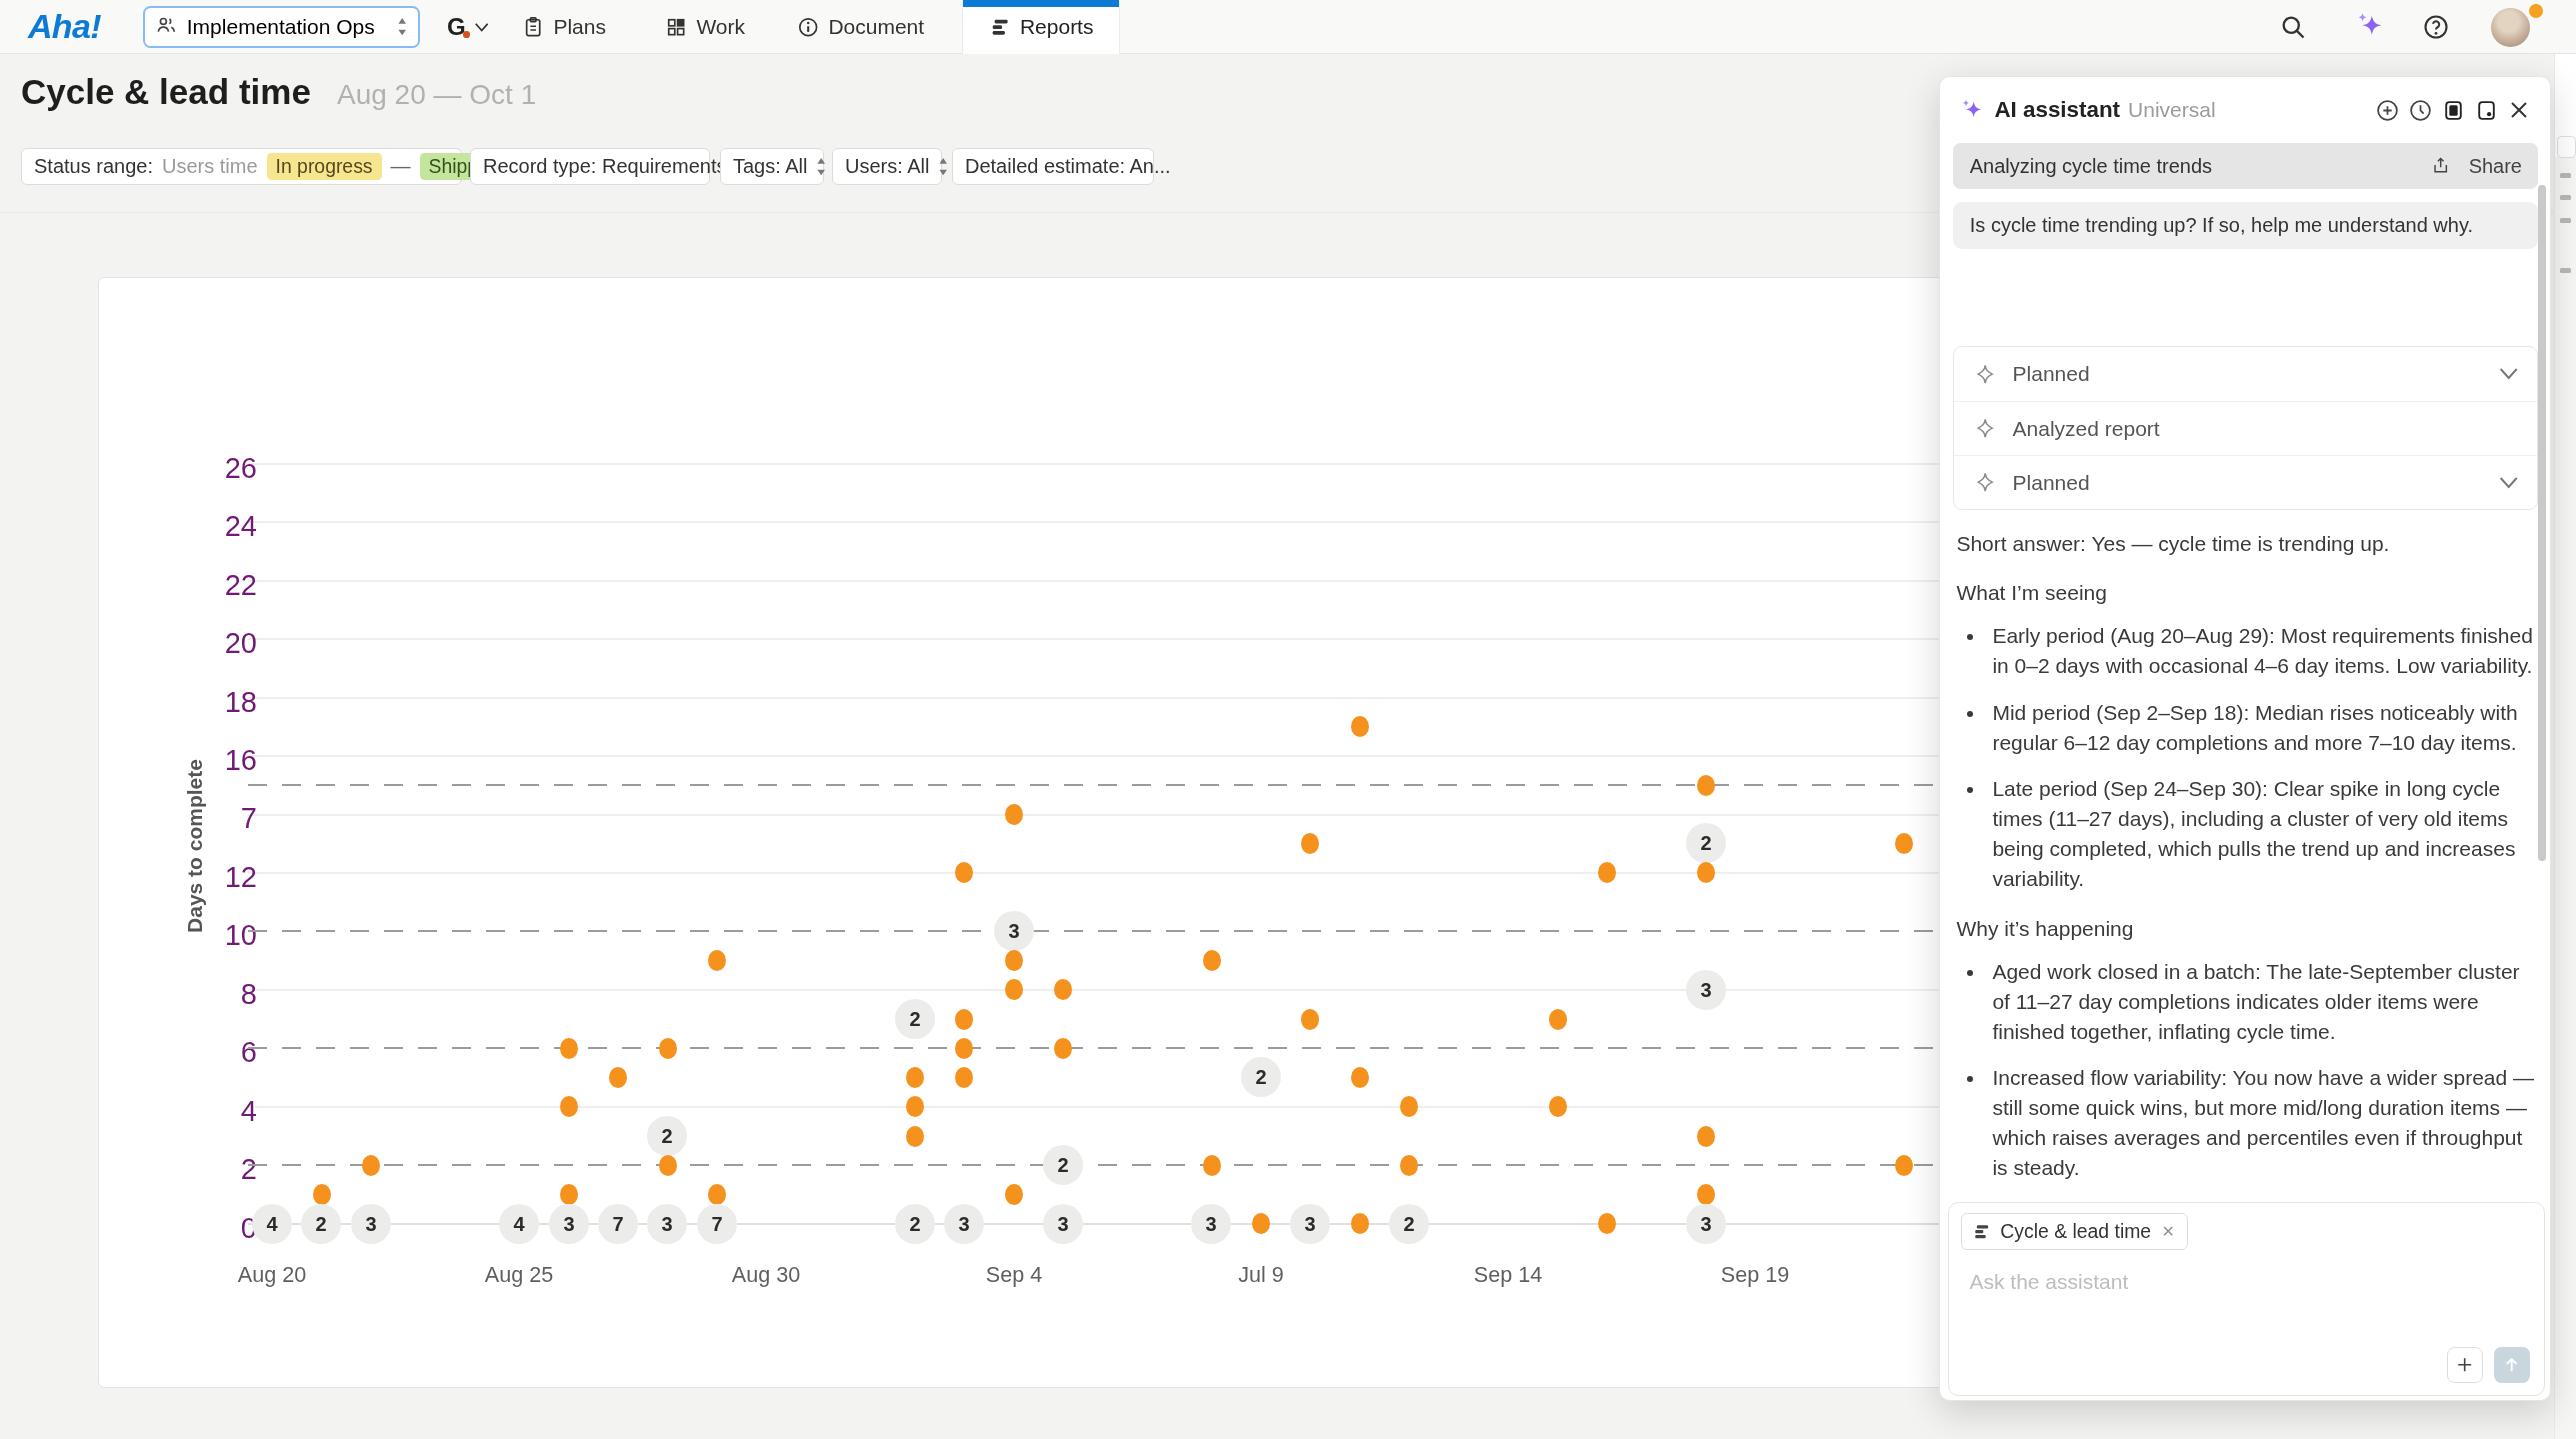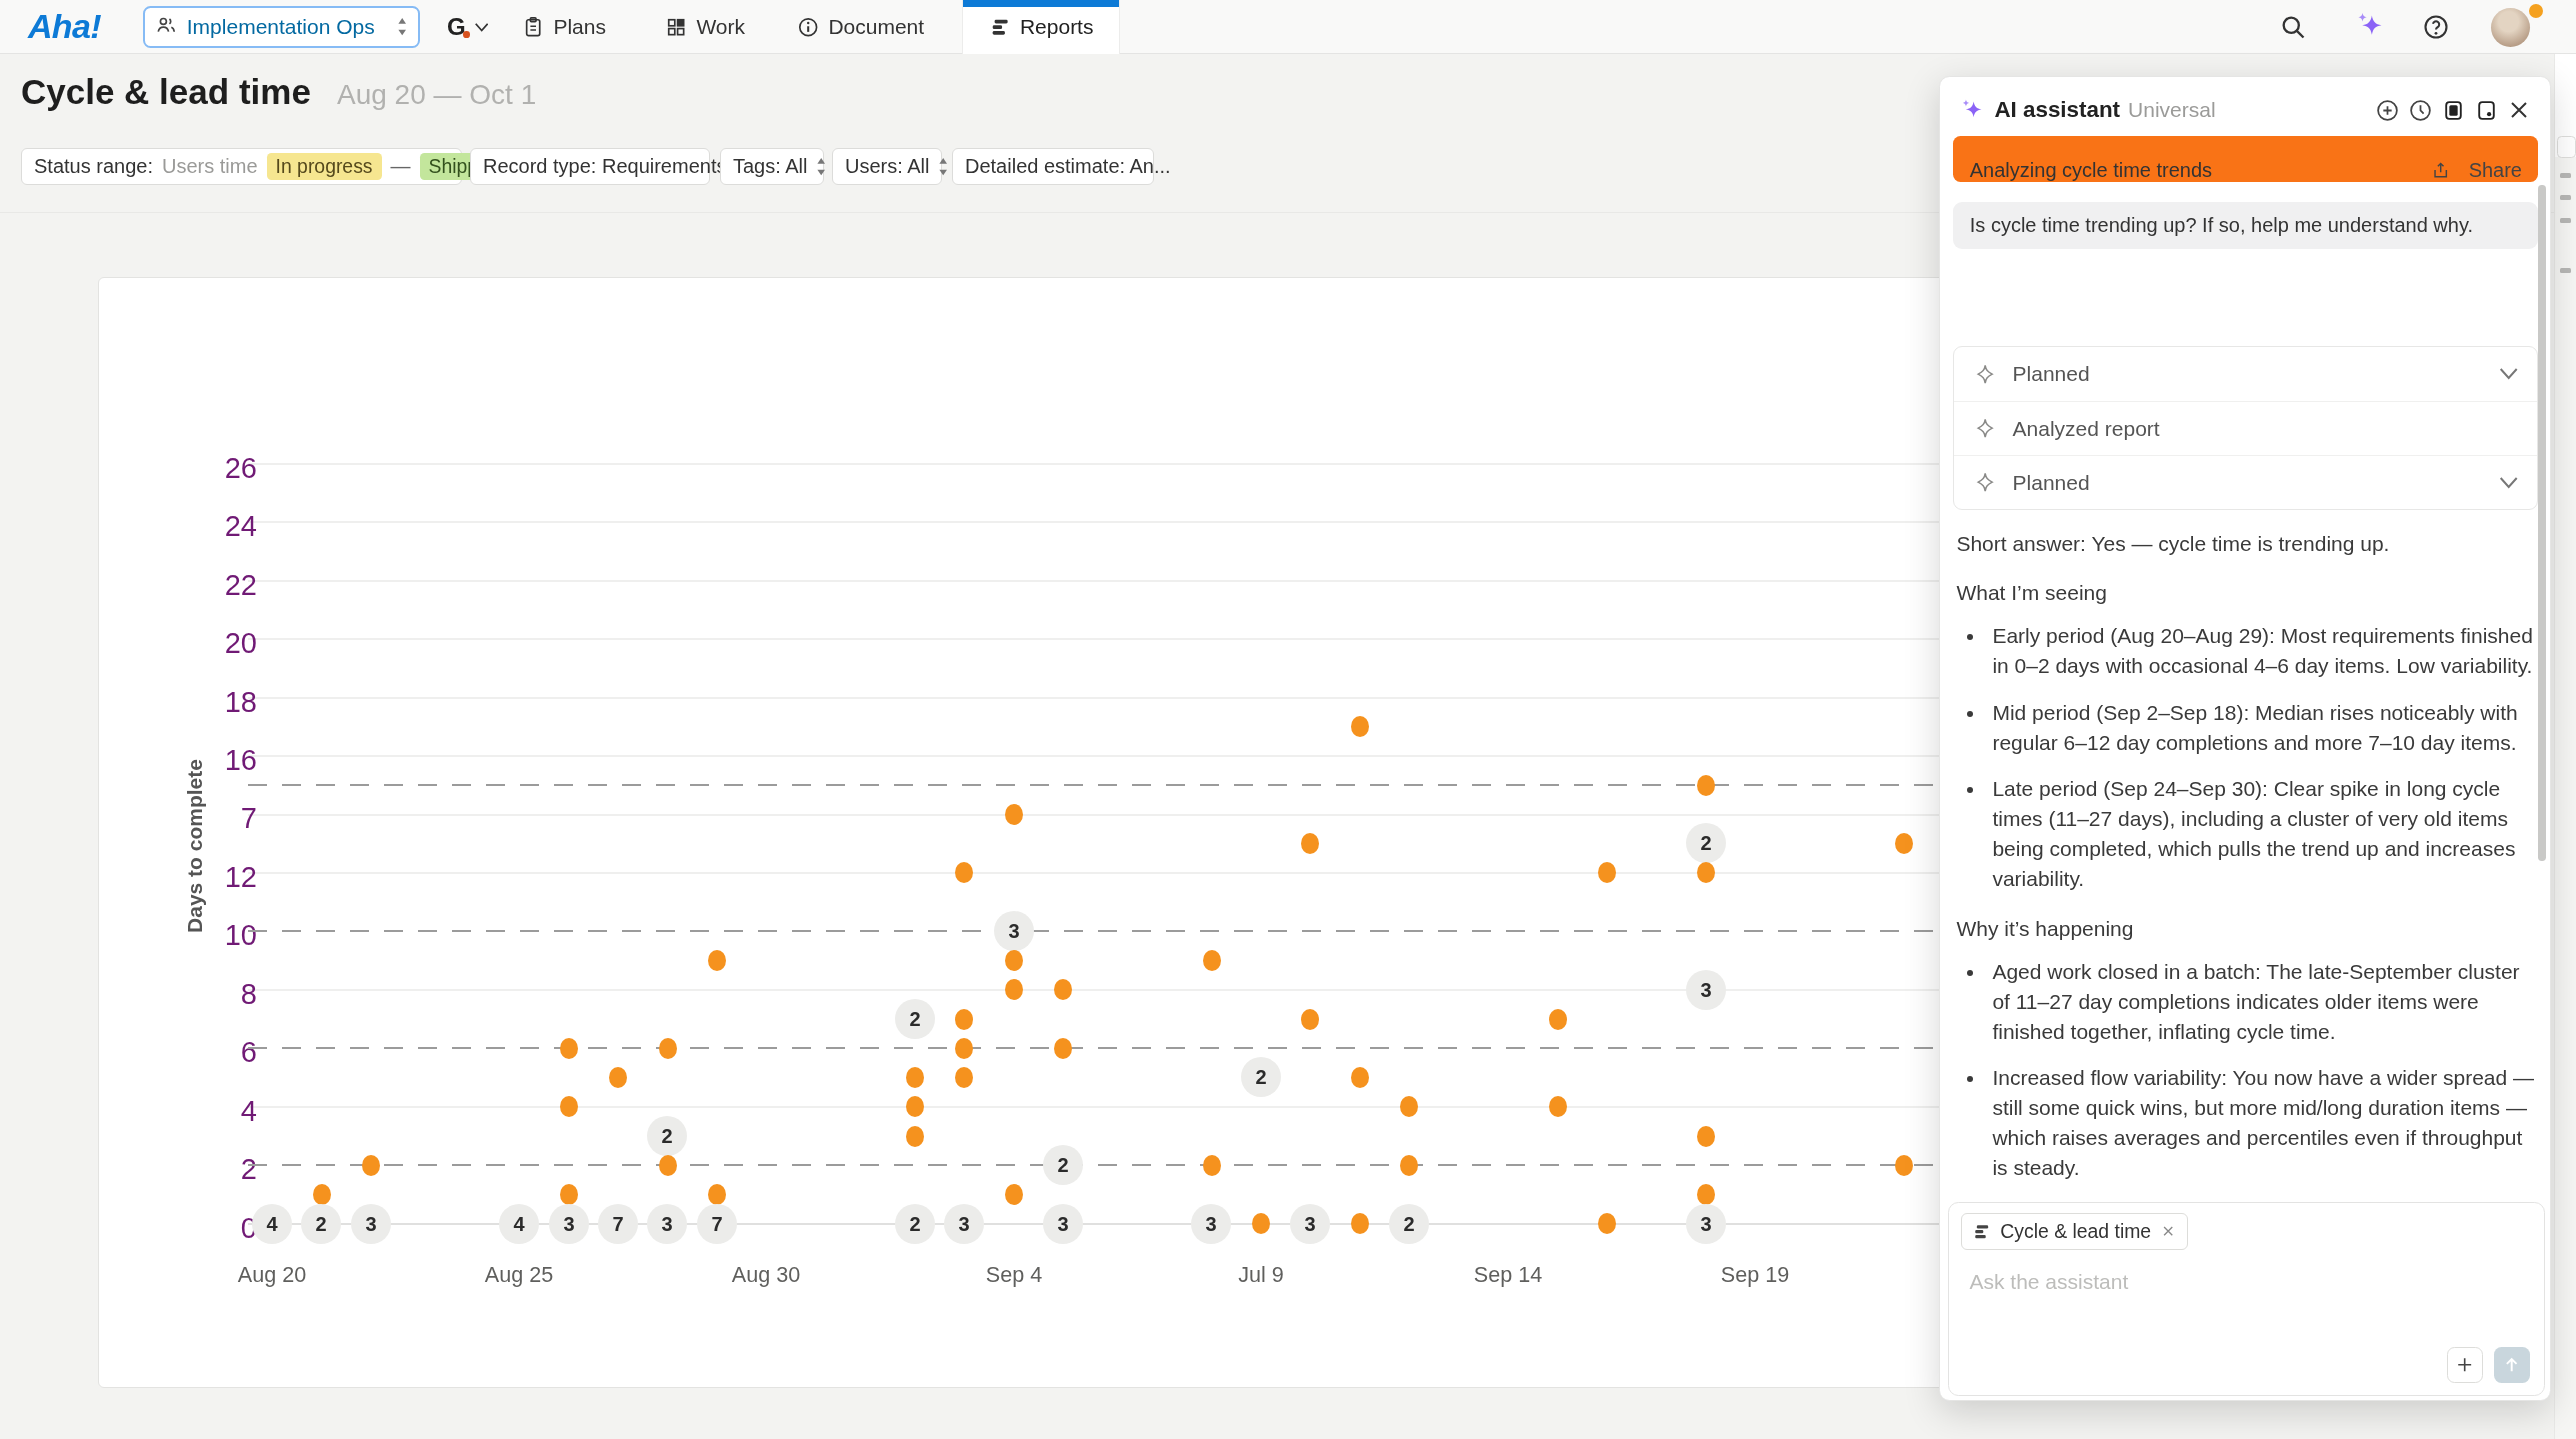--- a/index.html
+++ b/index.html
@@ -8,21 +8,21 @@
   .abs { position:absolute; }
 
   
   #nav { position:absolute; left:0; top:0; width:2576px; height:54px;
          background:#f9f9f8; border-bottom:1.5px solid #e4e4e3; z-index:30; }
   #logo { position:absolute; left:28px; top:0; height:54px; line-height:52px;
           font-size:34px; font-weight:bold; font-style:italic; color:#0d7ad6; letter-spacing:-0.7px;}
   #ws-chip { position:absolute; left:143px; top:6px; height:42px; width:277px;
           background:#fff; border:2.2px solid #86bbf5; border-radius:7.5px;
           display:flex; align-items:center; gap:9px; padding:0 10.4px; cursor:pointer;}
-  #ws-chip .lbl { font-size:21px; color:#0369a1; white-space:nowrap; flex:1;}
+  #ws-chip .lbl { font-size:21px; color:#000000; white-space:nowrap; flex:1;}
   .nav-item { position:absolute; top:0; height:54px; display:flex; align-items:center;
           gap:9px; font-size:21px; color:#333; cursor:pointer;}
   #tab-reports { position:absolute; left:962px; top:0; width:158px; height:54px;
           background:#fff; border-left:1.5px solid #ececeb; border-right:1.5px solid #ececeb;
           display:flex; align-items:center; justify-content:center; gap:9px;
           font-size:21px; color:#222; cursor:pointer;}
   #tab-reports .bar { position:absolute; left:0; top:0; width:100%; height:6.7px; background:#0d7ad6;}
   .icnbtn { cursor:pointer; }
   #avatar { position:absolute; left:2491px; top:7.5px; width:39px; height:39px; border-radius:50%;
           background:radial-gradient(circle at 45% 35%, #e3d4c2 0 30%, #bba28c 70%, #a08468 100%); cursor:pointer;}
@@ -63,22 +63,22 @@
   
   #ai-panel { position:absolute; left:1939px; top:76px; width:612px; height:1325px; background:#fff;
           border:1.5px solid #e5e5e4; border-radius:10.4px; box-shadow:0 10.4px 36px rgba(0,0,0,.16);
           z-index:40; overflow:hidden;}
   #ai-head { position:absolute; left:0; top:0; width:100%; height:66px; display:flex;
           align-items:center; padding:0 19.4px; gap:8px;}
   #ai-head .t { font-size:22.4px; font-weight:700; color:#222;}
   #ai-head .s { font-size:21px; color:#9b9b99;}
   #ai-head .sp { flex:1;}
   #ai-head svg { flex:none;}
-  #convo-bar { position:absolute; left:13.4px; top:59px; width:585px; height:46px; background:#f97316;
-          border-radius:7.5px; display:flex; align-items:flex-end; padding:0 16.4px; font-size:20px; color:#333;}
+  #convo-bar { position:absolute; left:13.4px; top:66px; width:585px; height:46px; background:#e5e5e5;
+          border-radius:7.5px; display:flex; align-items:center; padding:0 16.4px; font-size:20px; color:#333;}
   #convo-bar .sp { flex:1;}
   #share-btn { display:flex; align-items:center; gap:18px; font-size:20px; color:#444; cursor:pointer;}
   #user-msg { position:absolute; left:13.4px; top:125px; width:585px; background:#f0f0f1; border-radius:9px;
           padding:12px 16.4px; font-size:20px; color:#333;}
   #steps-card { position:absolute; left:13.4px; top:269px; width:585px; background:#fff;
           border:1.5px solid #e7e7e6; border-radius:9px;}
   .step-row { height:54px; display:flex; align-items:center; padding:0 19.4px; gap:16.4px;
           font-size:21px; color:#555; cursor:pointer;}
   .step-row + .step-row { border-top:1.5px solid #f0f0ef;}
   .step-row .sp { flex:1;}

